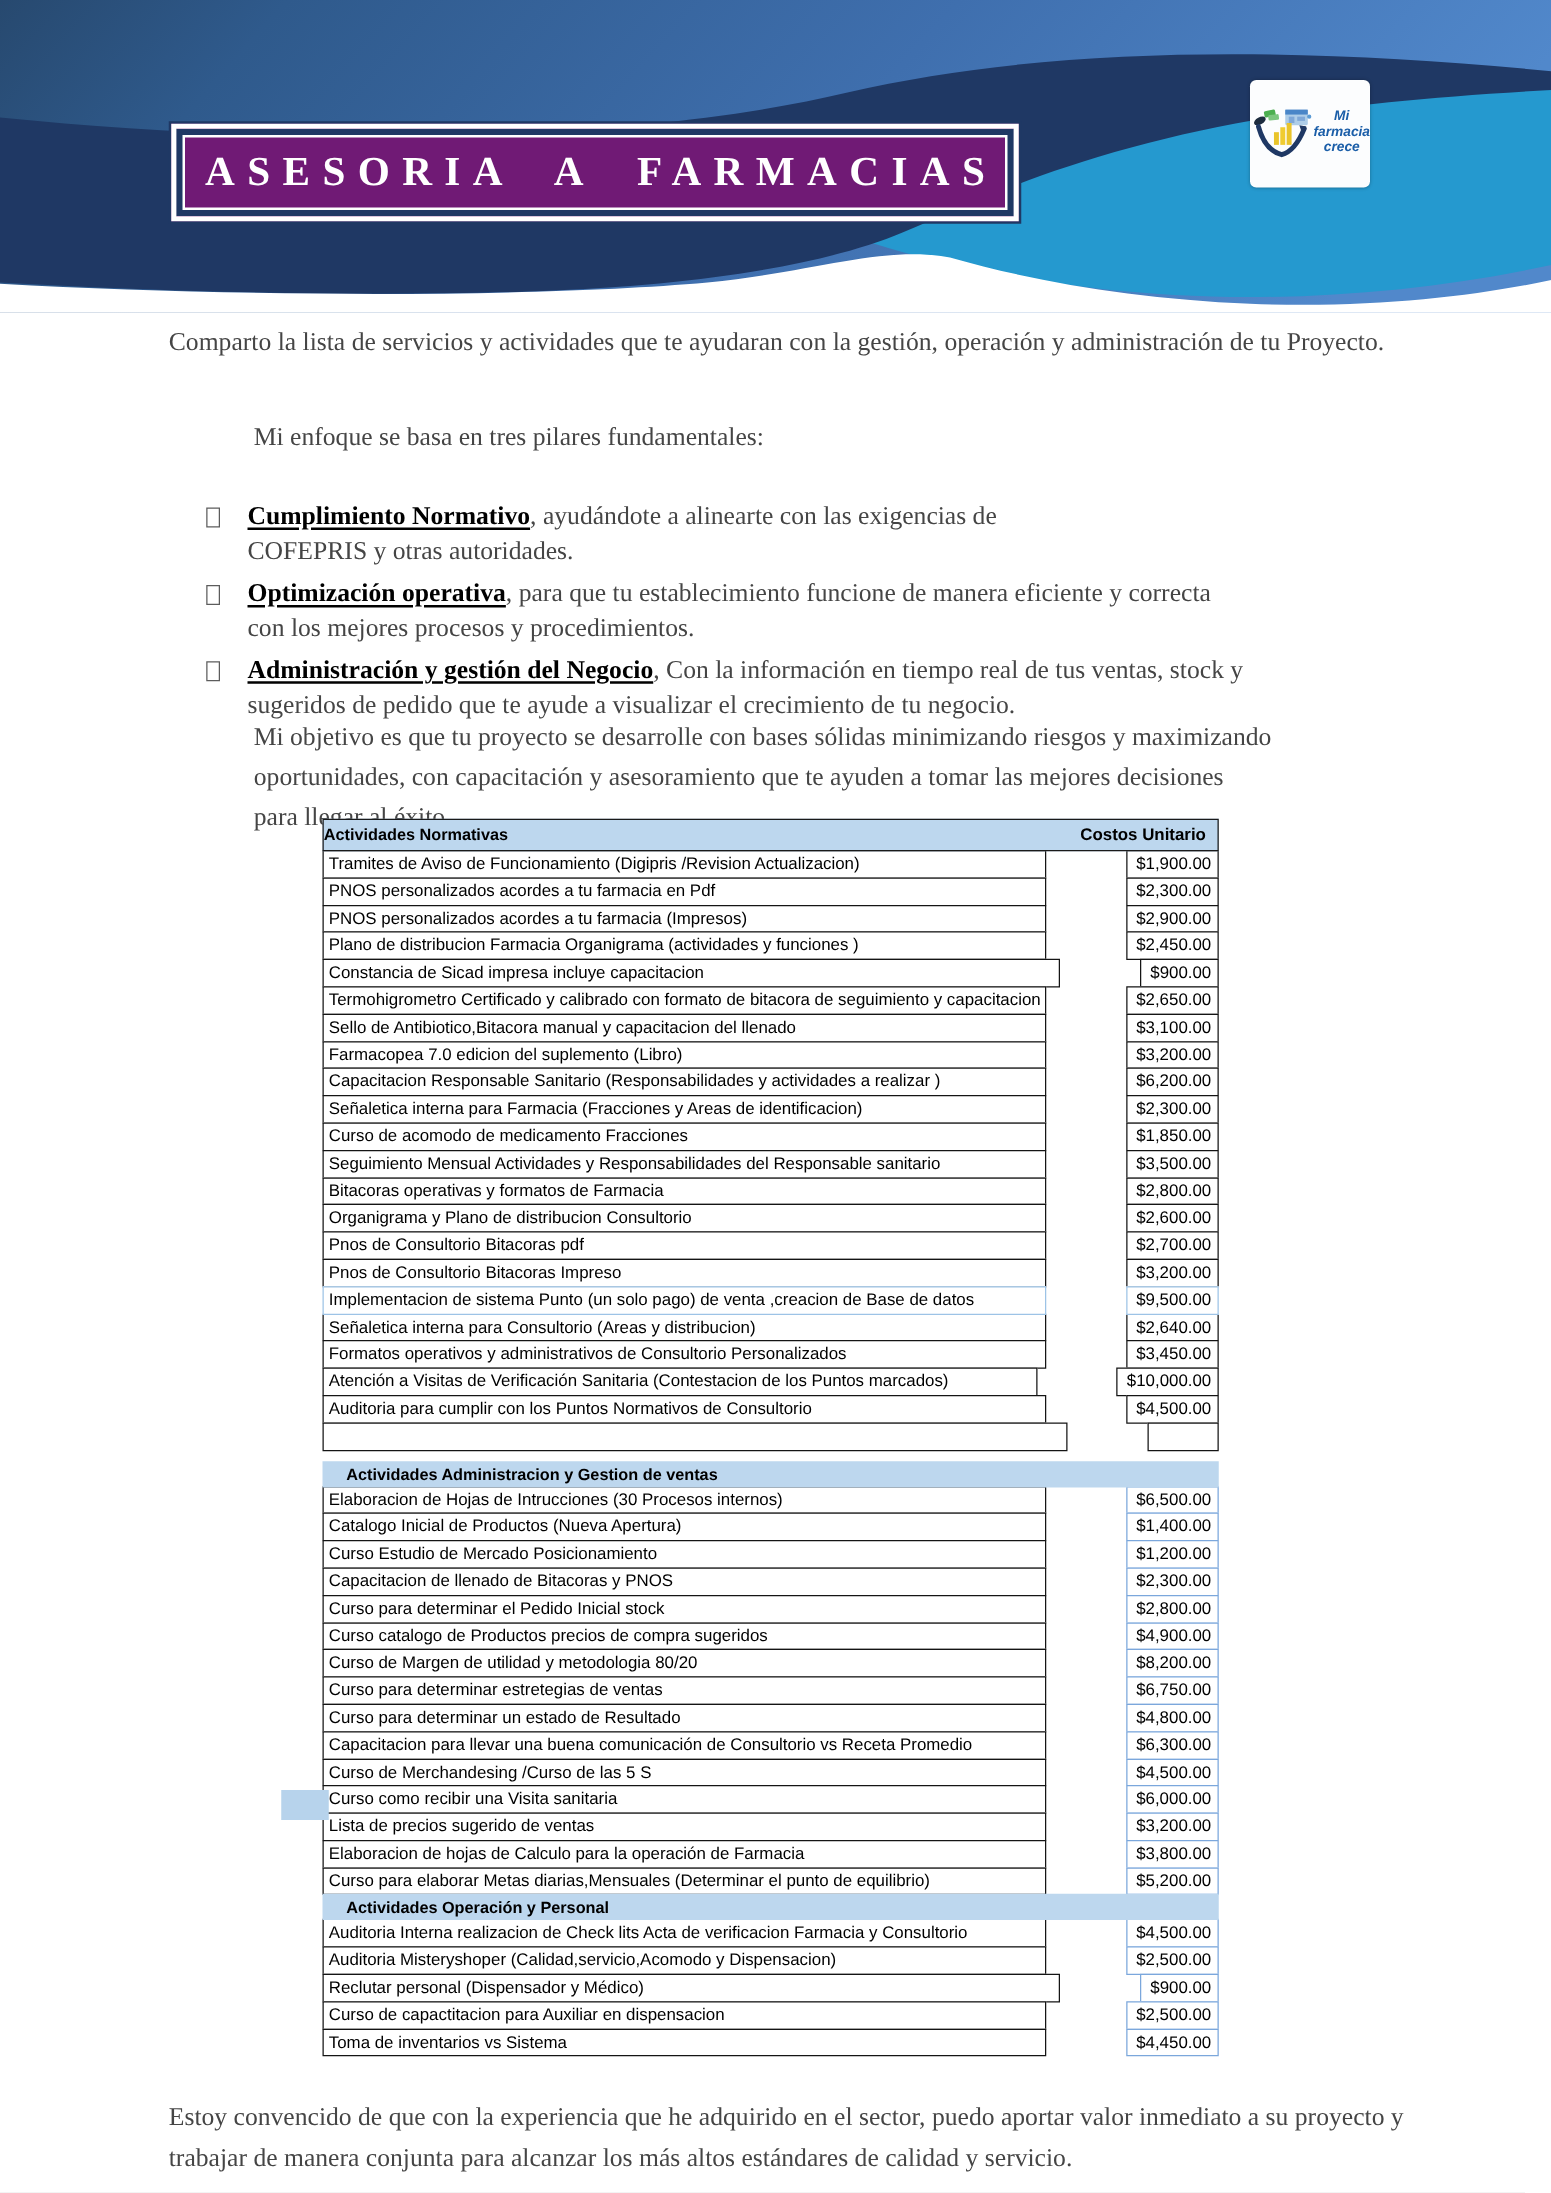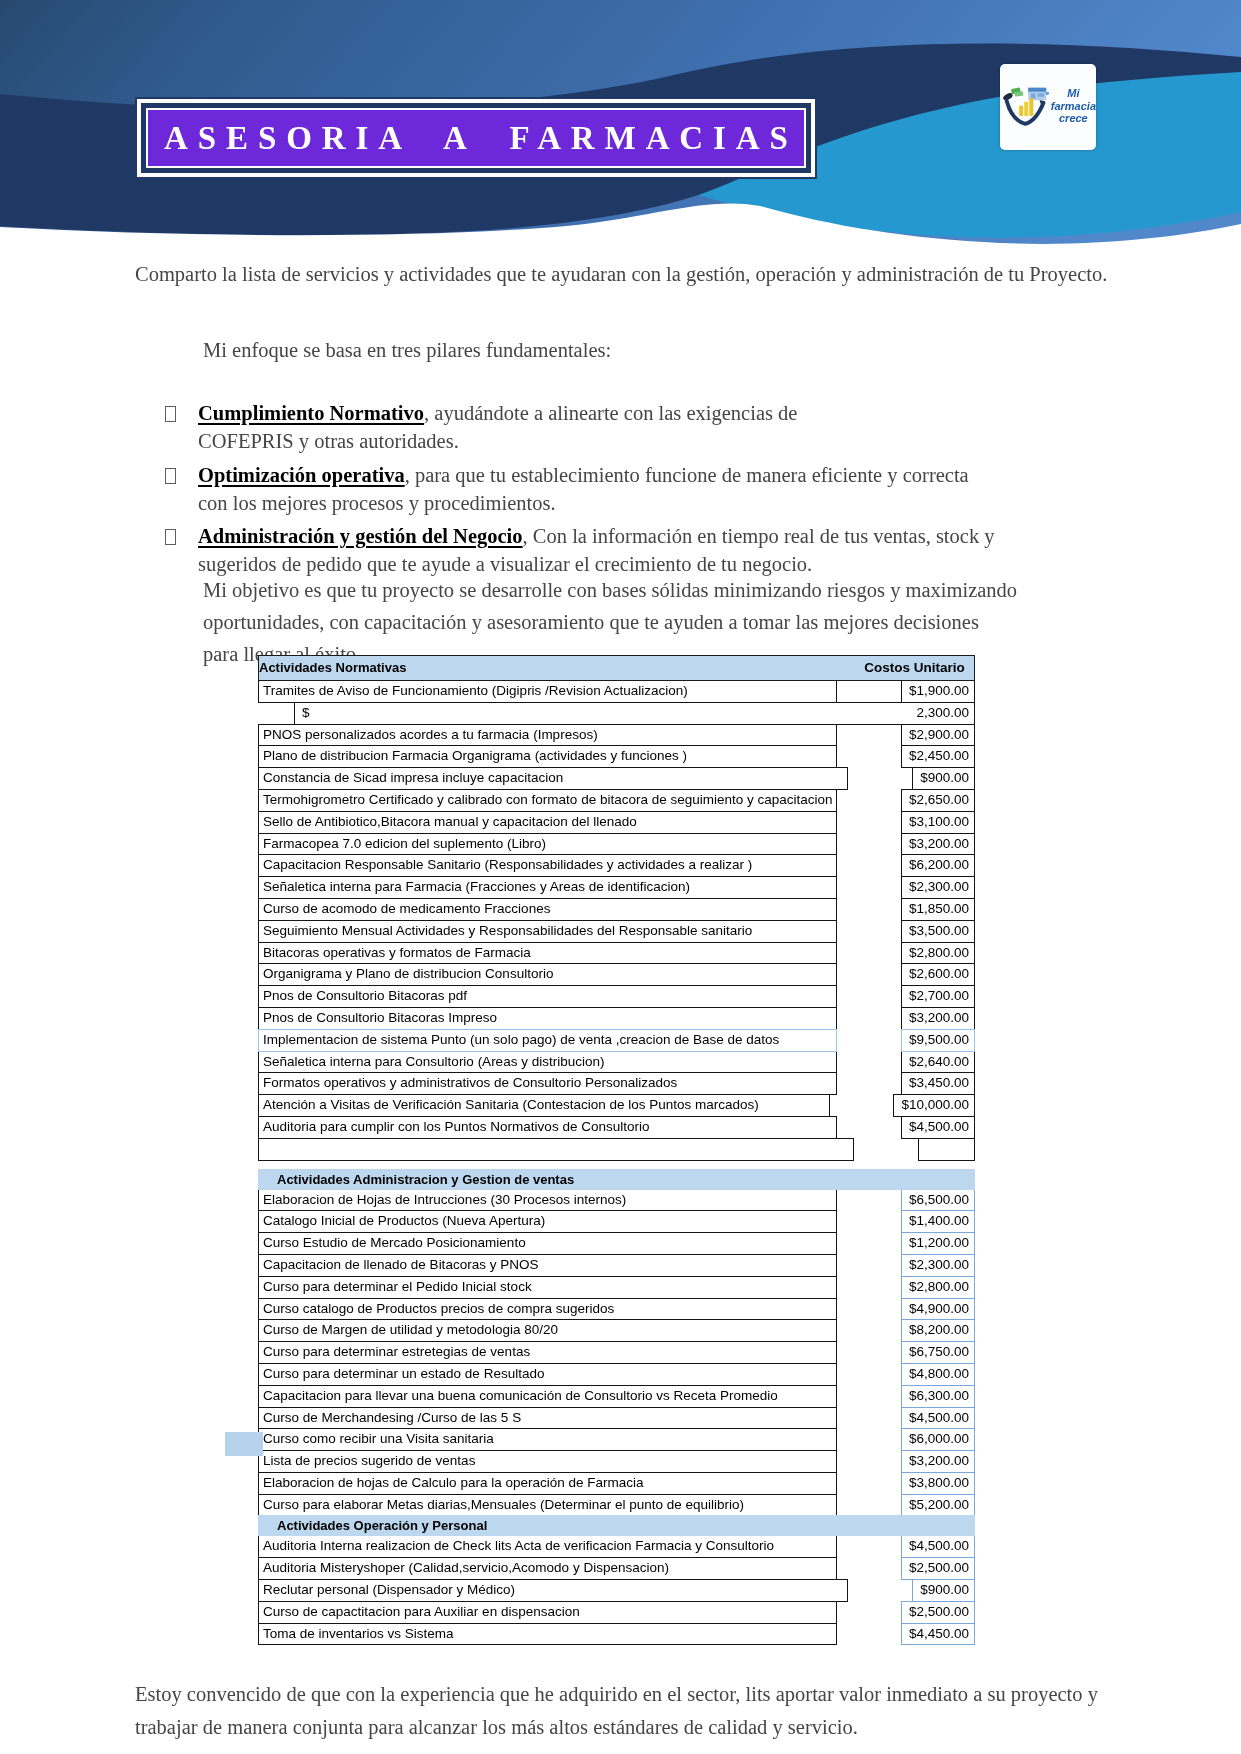--- a/index.html
+++ b/index.html
@@ -8,21 +8,21 @@
     background:#ffffff; overflow:hidden;
     font-family:"Liberation Serif", serif; color:#414141;
   }
 
   
   .banner { position:absolute; left:0; top:0; width:1241px; height:250px; }
   .banner svg { display:block; }
 
   .title-box {
     position:absolute; left:137px; top:99px; width:678px; height:78px;
-    box-sizing:border-box; background:#6d28d9;
+    box-sizing:border-box; background:#701a75;
     border:4px solid #ffffff;
     box-shadow: inset 0 0 0 5px #1f3864, inset 0 0 0 7px #ffffff, 0 0 0 2px #1f3864;
     display:flex; align-items:center; justify-content:center;
   }
   .title-box .ttl {
     color:#ffffff; font-weight:bold; font-size:33px;
     letter-spacing:0.30em; word-spacing:0.5em; padding-left:0.30em;
     white-space:nowrap;
   }
 
@@ -178,20 +178,21 @@
     <div>
         <div class="t-row">
     <div class="a-cell">Tramites de Aviso de Funcionamiento (Digipris /Revision Actualizacion)</div>
     <div class="colgap"></div>
     <div class="p-cell">
             <span class="cur">$</span>
             <span class="amt">1,900.00</span>
           </div>
   </div>
         <div class="t-row">
+    <div class="a-cell">PNOS personalizados acordes a tu farmacia en Pdf</div>
     <div class="colgap"></div>
     <div class="p-cell">
             <span class="cur">$</span>
             <span class="amt">2,300.00</span>
           </div>
   </div>
         <div class="t-row">
     <div class="a-cell">PNOS personalizados acordes a tu farmacia  (Impresos)</div>
     <div class="colgap"></div>
     <div class="p-cell">
@@ -512,15 +513,15 @@
     <div class="p-cell">
             <span class="cur">$</span>
             <span class="amt">4,450.00</span>
           </div>
   </div>
       </div>
   </div>
 
   <div class="side-mark"></div>
 
-  <div class="par closing">Estoy convencido de que con la experiencia que he adquirido en el sector, lits aportar valor inmediato a su proyecto y trabajar de manera conjunta para alcanzar los más altos estándares de calidad y servicio.</div>
+  <div class="par closing">Estoy convencido de que con la experiencia que he adquirido en el sector, puedo aportar valor inmediato a su proyecto y trabajar de manera conjunta para alcanzar los más altos estándares de calidad y servicio.</div>
 
 </div>
 
 </body></html>

